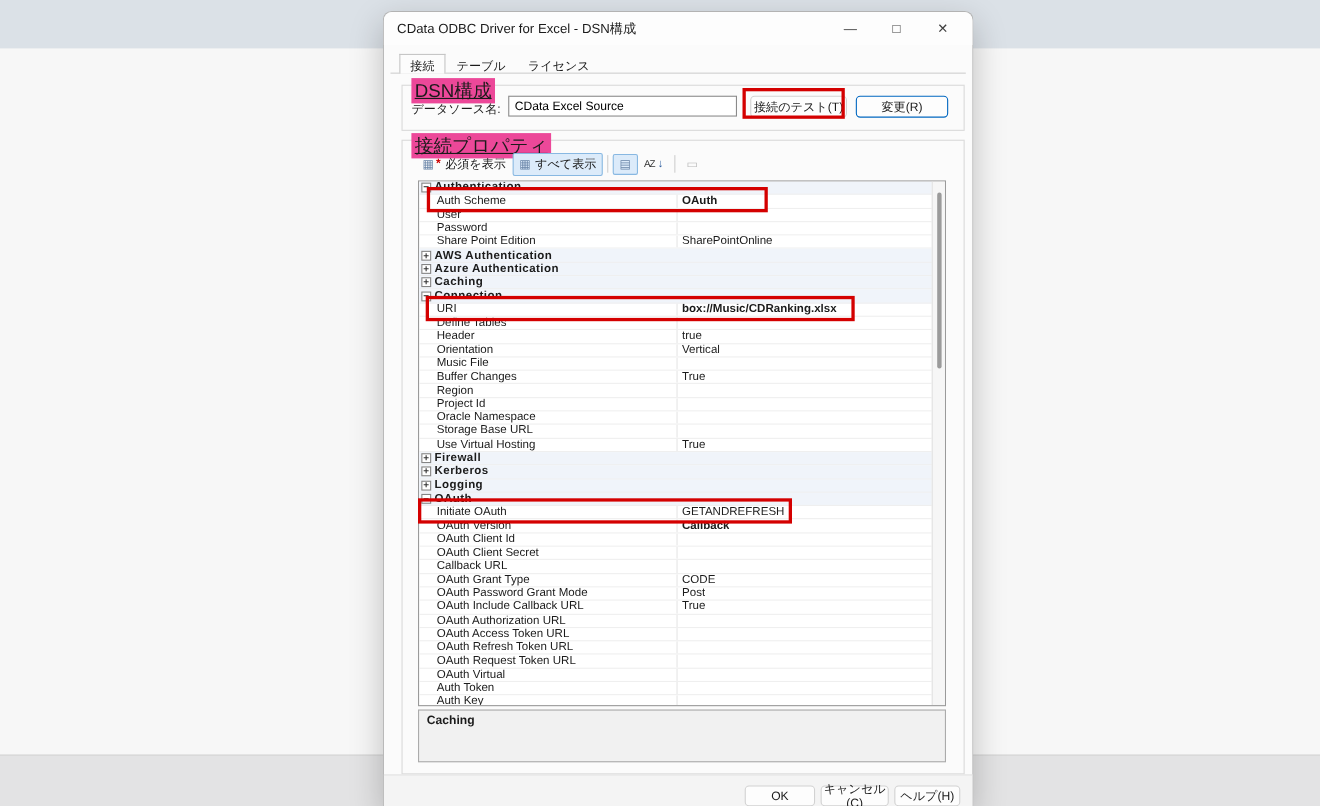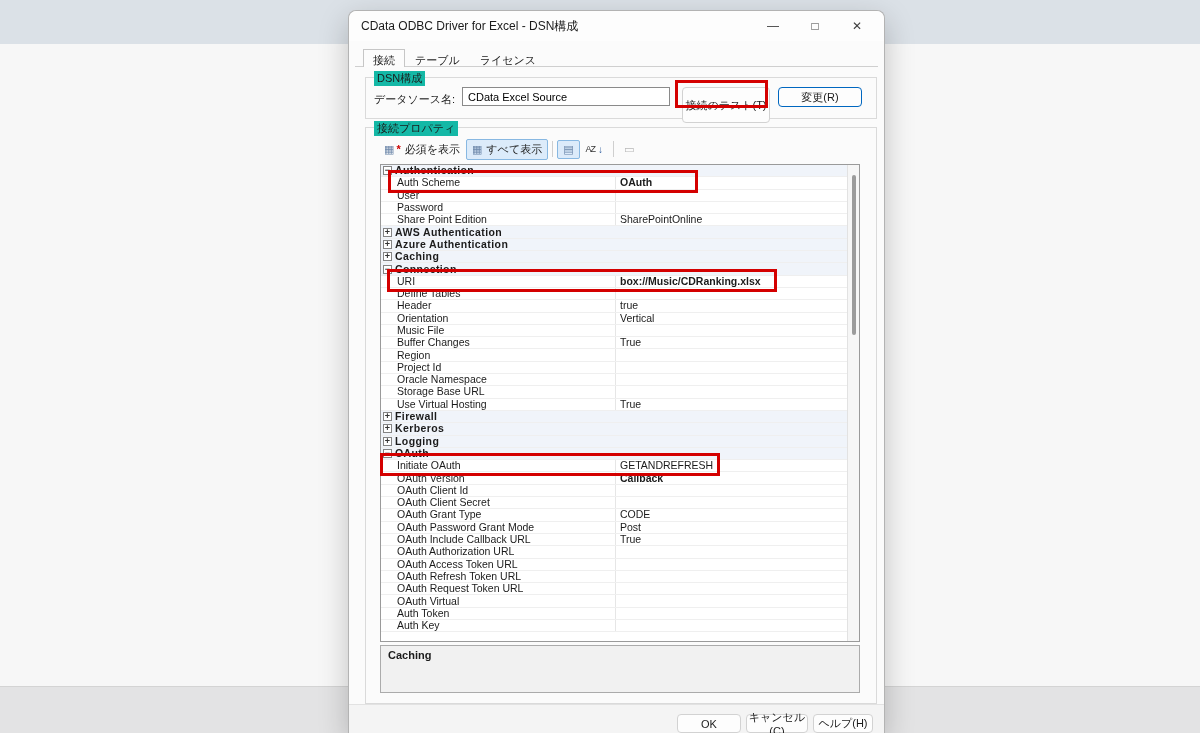--- a/index.html
+++ b/index.html
@@ -20,29 +20,29 @@
   .win-btns { display:flex; height:100%; margin-right:6px; }
   .win-btn { width:42px; display:flex; align-items:center; justify-content:center;
              font-size:12px; color:#404040; cursor:default; }
 
   .tabstrip { position:absolute; left:14px; top:38px; display:flex; z-index:3; }
   .tab { font-size:11px; padding:3px 9px 2px; border:1px solid transparent; border-bottom:none; height:18px; }
   .tab.active { background:#fcfcfc; border-color:#c6c6c6; }
   .tabline { position:absolute; left:6px; top:55px; width:523px; border-top:1px solid #cfcfcf; }
 
   .group { position:absolute; border:1px solid #dadada; }
-  .group-label { position:absolute; top:-7px; left:8px; background:#14b8a6; padding:0 3px; font-size:11px; }
+  .group-label { position:absolute; top:-7px; left:8px; background:#ec4899; padding:0 3px; font-size:17px;text-decoration:underline; }
   .group-dsn { left:16px; top:66px; width:512px; height:42px; }
   .group-props { left:16px; top:116px; width:512px; height:577px; }
 
   .ds-label { position:absolute; left:8px; top:14px; font-size:11px; }
   .ds-input { position:absolute; left:96px; top:9px; width:208px; height:19px;
               border:1px solid #8a8a8a; background:#fff; font-size:11px; padding:0 5px;
               font-family:"Liberation Sans","DejaVu Sans",sans-serif; }
-  .btn-test { position:absolute; left:316px; top:9px; width:88px; height:36px; }
+  .btn-test { position:absolute; left:316px; top:9px; width:88px; height:20px; }
   .btn-change { position:absolute; left:412px; top:9px; width:84px; height:20px; border-color:#0067c0 !important; }
   .winbtn11 { background:#fdfdfd; border:1px solid #d2d2d2; border-radius:4px; font-size:11px;
               display:flex; align-items:center; justify-content:center; color:#1b1b1b; }
 
   .toolbar { position:absolute; left:12px; top:10px; height:22px; display:flex; align-items:center; font-size:11px; }
   .tb-item { display:flex; align-items:center; gap:4px; padding:2px 5px; border:1px solid transparent; }
   .tb-toggle { background:#dcebfa; border:1px solid #88b8e2; border-radius:2px; }
   .tb-sep { width:1px; height:16px; background:#cfcfcf; margin:0 4px; }
   .grid-glyph { color:#6a85a8; font-size:11px; position:relative; }
   .req-star { color:#cc0000; font-weight:bold; font-size:11px; margin-left:-2px; }
@@ -258,20 +258,24 @@
             </div>
             <div class="grid-row">
               <span class="prop-name">OAuth Client Id</span>
               <span class="prop-value"></span>
             </div>
             <div class="grid-row">
               <span class="prop-name">OAuth Client Secret</span>
               <span class="prop-value"></span>
             </div>
             <div class="grid-row">
+              <span class="prop-name">Callback URL</span>
+              <span class="prop-value"></span>
+            </div>
+            <div class="grid-row">
               <span class="prop-name">OAuth Grant Type</span>
               <span class="prop-value">CODE</span>
             </div>
             <div class="grid-row">
               <span class="prop-name">OAuth Password Grant Mode</span>
               <span class="prop-value">Post</span>
             </div>
             <div class="grid-row">
               <span class="prop-name">OAuth Include Callback URL</span>
               <span class="prop-value">True</span>

